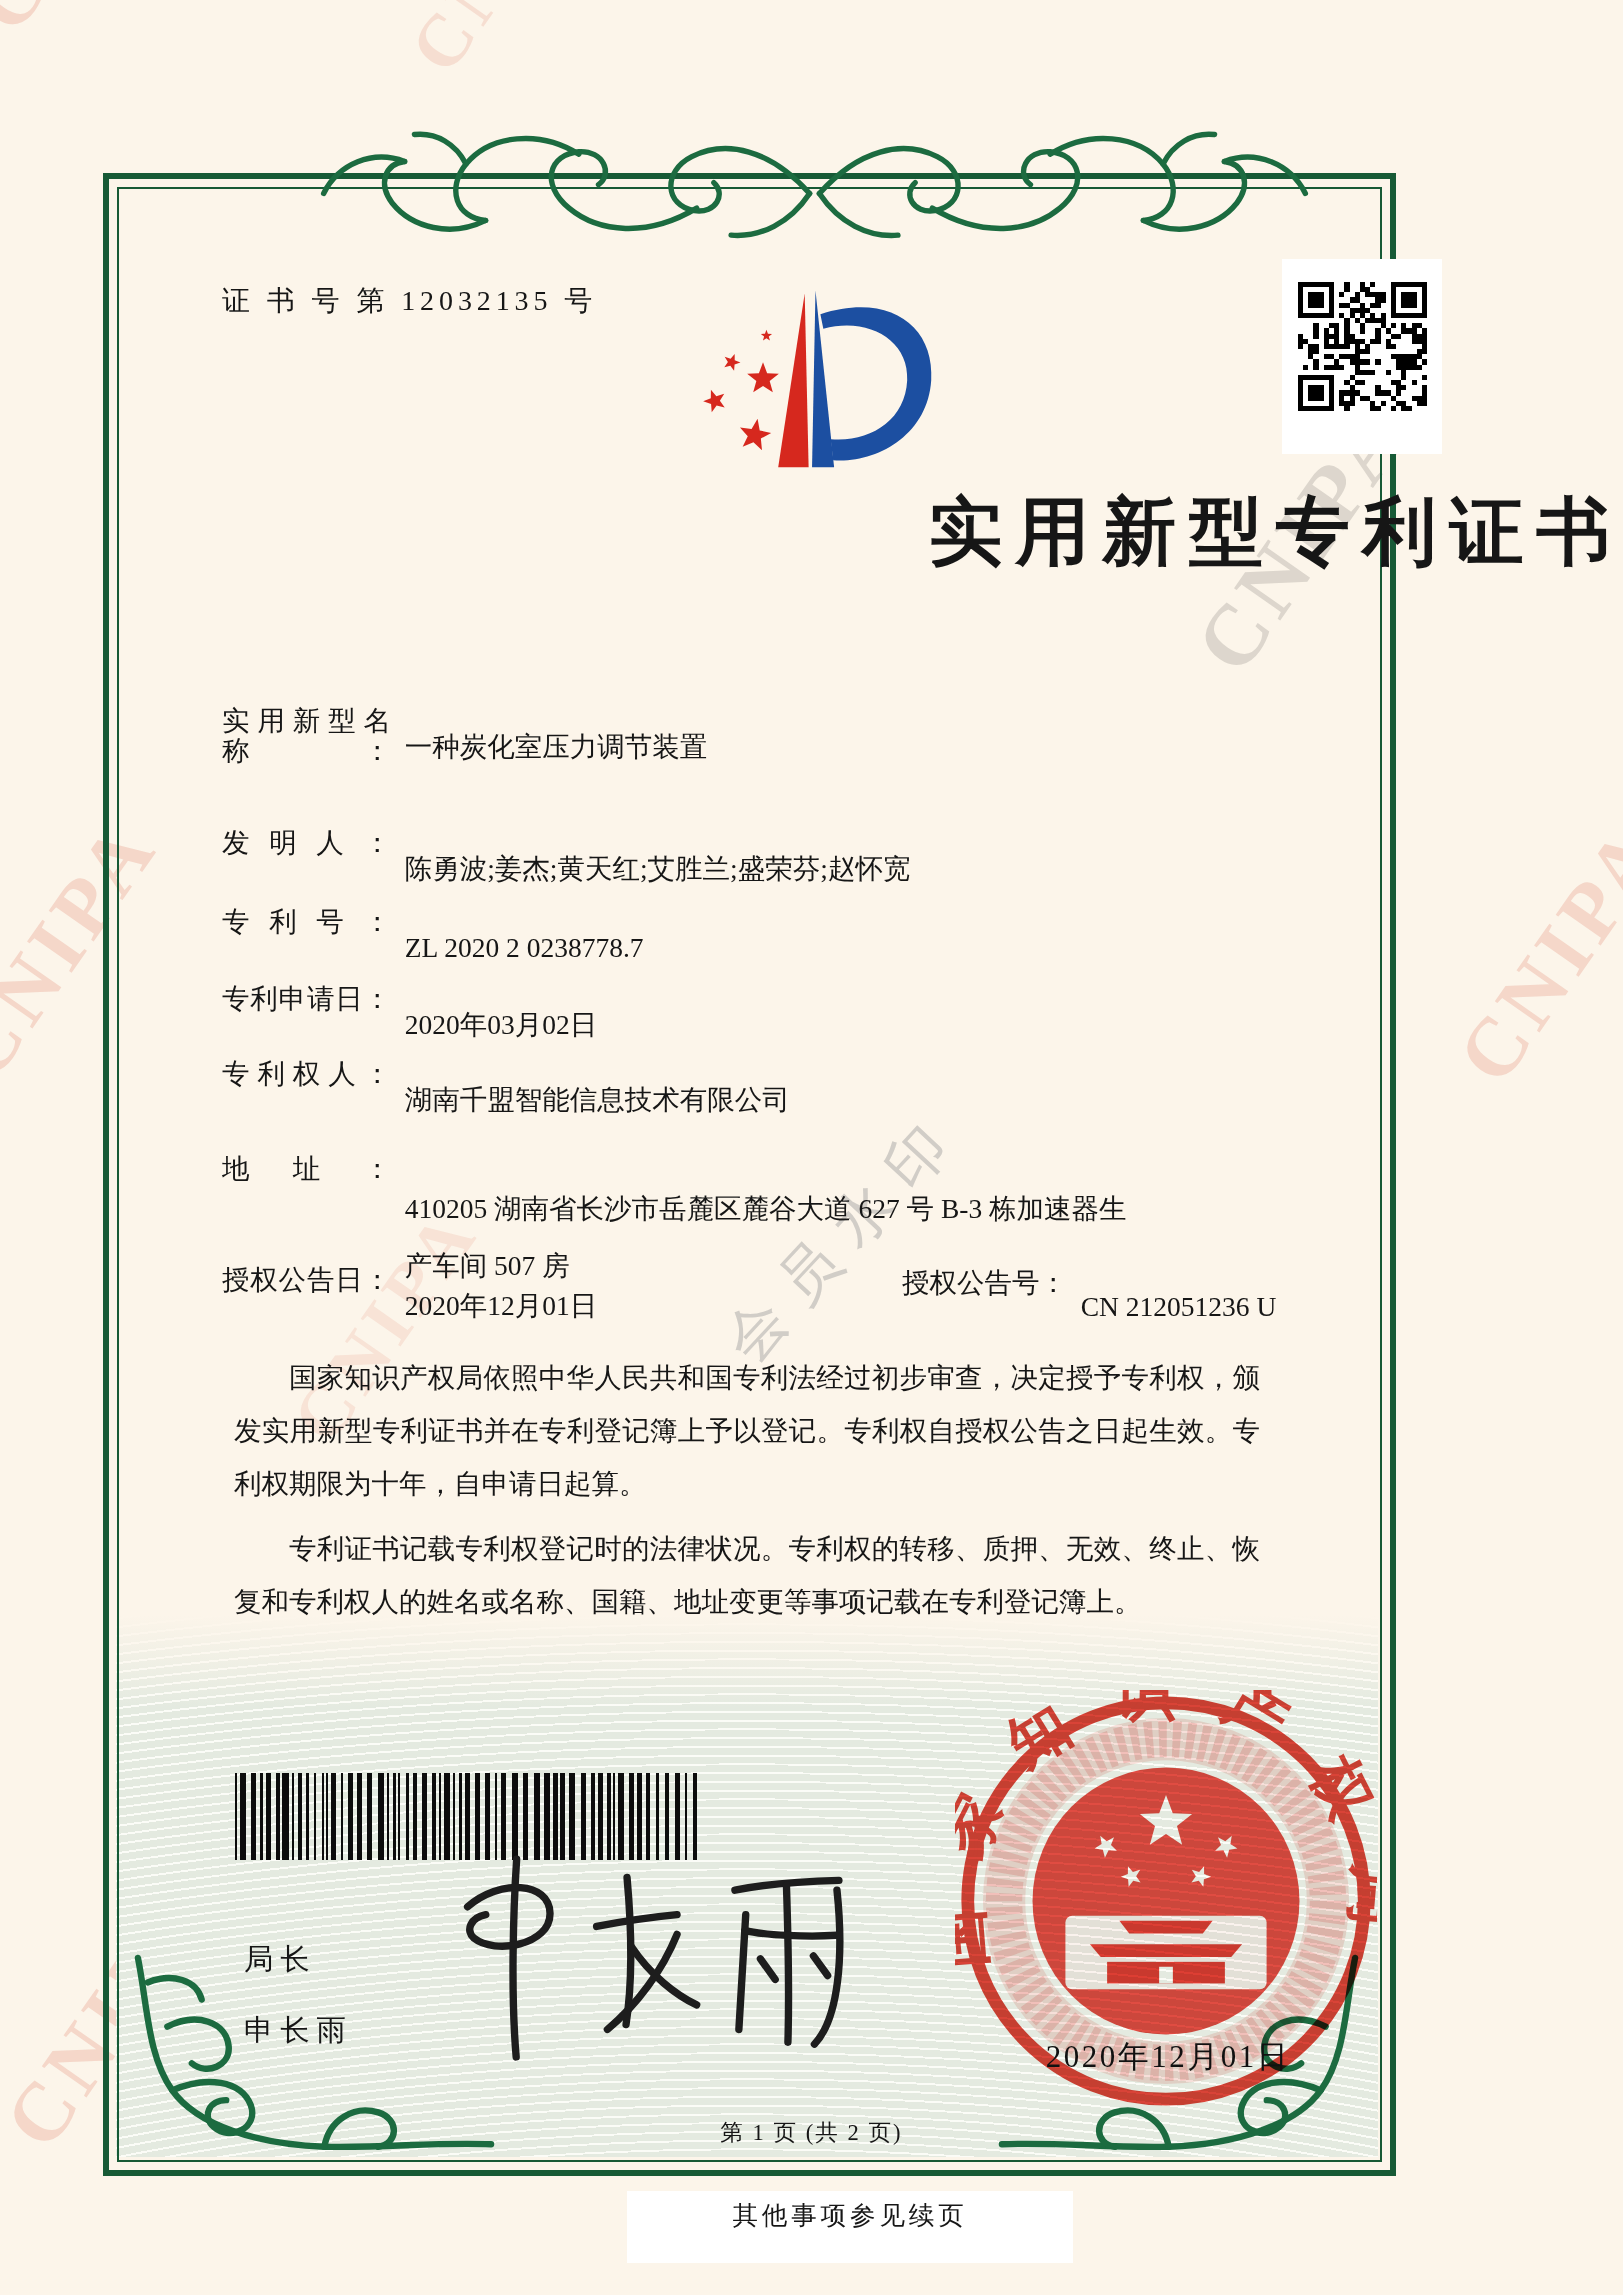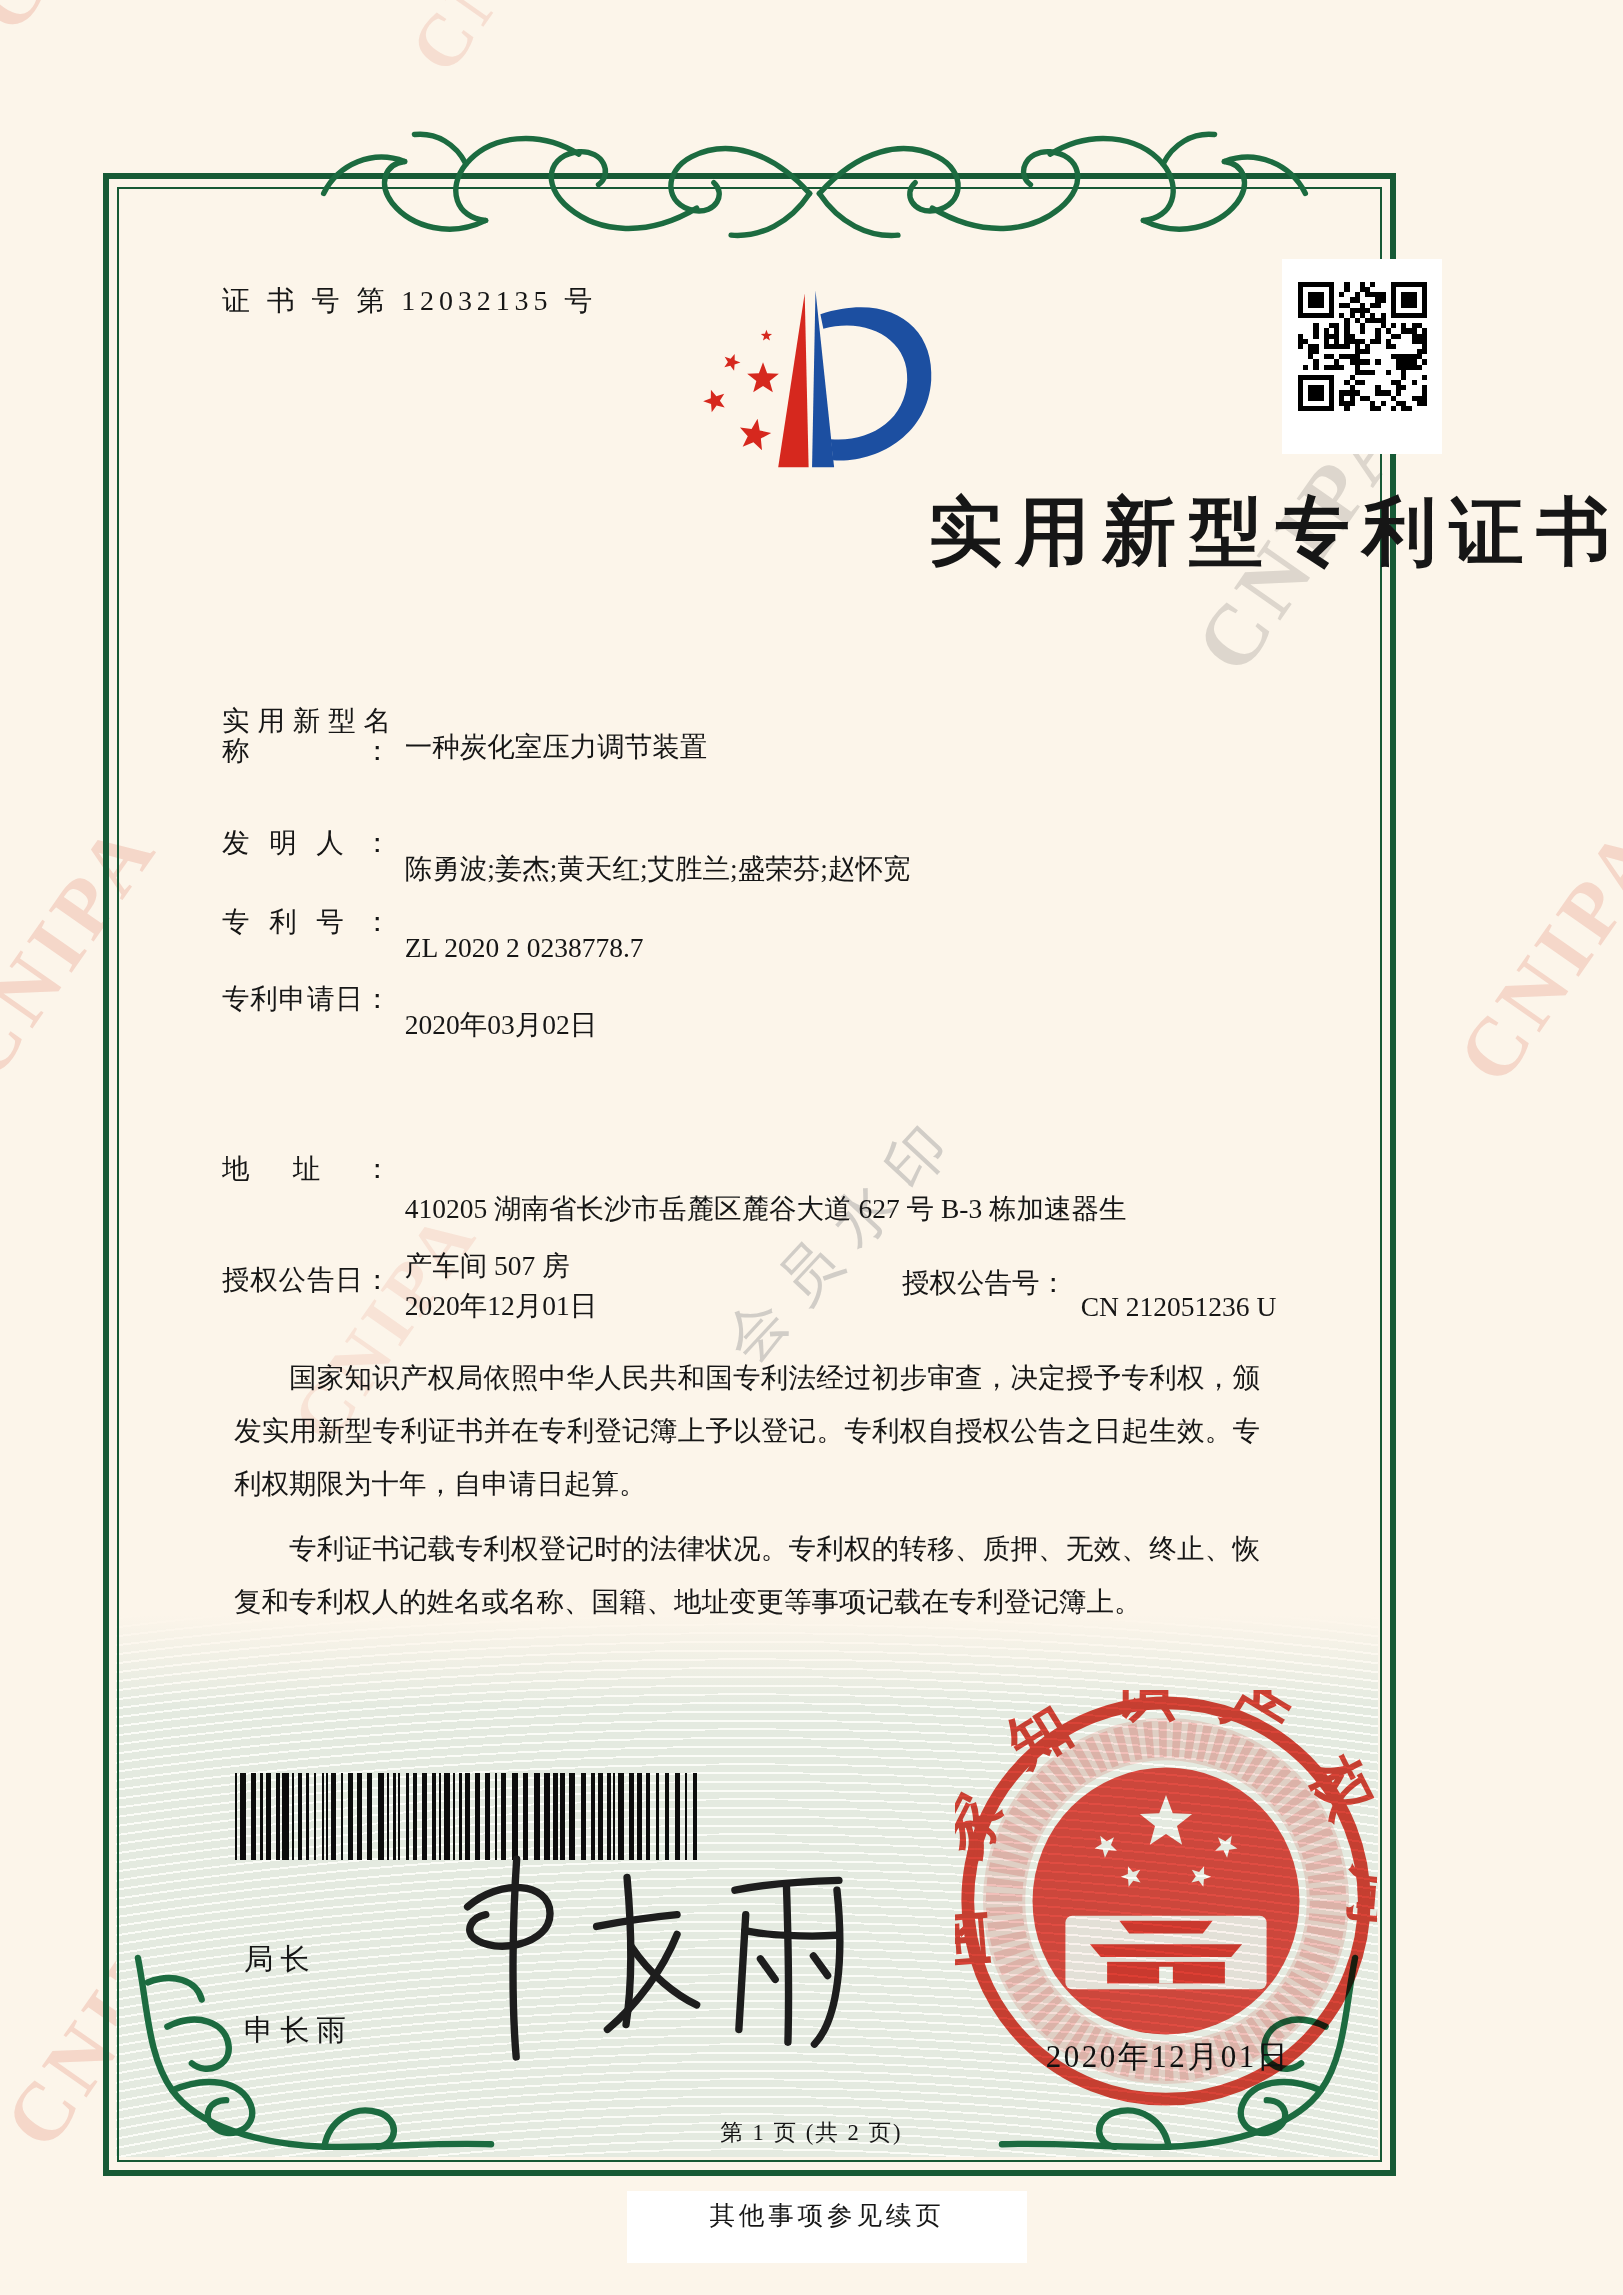--- a/index.html
+++ b/index.html
@@ -56,21 +56,21 @@
            white-space:nowrap;font-size:0;}
   .barcode span{display:inline-block;height:100%;background:#0c0c0c;}
   .signer{position:absolute;left:244px;font-size:29.4px;z-index:4;
           font-family:"Liberation Sans","DejaVu Sans",sans-serif;font-weight:500;letter-spacing:6.9px;}
   .signature{position:absolute;left:421px;top:1832px;z-index:5;}
   .seal{position:absolute;left:955px;top:1690px;z-index:5;opacity:.88;mix-blend-mode:multiply;}
   .seal-date{position:absolute;left:969px;top:2036px;width:398px;text-align:center;
              font-size:31px;letter-spacing:2.5px;z-index:6;color:#111;}
   .page-footer{position:absolute;left:0;right:0;top:2110px;text-align:center;font-size:22.6px;
                letter-spacing:2px;z-index:4;margin-top:7px;}
-  .note-strip{position:absolute;left:627px;top:2191px;width:400px;height:72px;background:#ffffff;
+  .note-strip{position:absolute;left:627px;top:2191px;width:446px;height:72px;background:#ffffff;
               z-index:3;text-align:center;}
   .note-strip div{margin-top:6.9px;font-size:25.5px;letter-spacing:3.9px;}
 </style>
 </head>
 <body>
 
 <div class="page">
 
   <div class="wm pink" style="left:-44px;top:-4.9px;font-size:81px;">CNIPA</div>
   <div class="wm pink" style="left:393px;top:39px;font-size:74px;opacity:.75;">CNIPA</div>
@@ -357,20 +357,24 @@
     <span class="val">陈勇波;姜杰;黄天红;艾胜兰;盛荣芬;赵怀宽</span>
   </div>
   <div class="row" style="top:907px;">
     <span class="lbl">专利号：</span>
     <span class="val">ZL 2020 2 0238778.7</span>
   </div>
   <div class="row" style="top:984px;">
     <span class="lbl">专利申请日：</span>
     <span class="val">2020年03月02日</span>
   </div>
+  <div class="row" style="top:1059px;">
+    <span class="lbl">专利权人：</span>
+    <span class="val">湖南千盟智能信息技术有限公司</span>
+  </div>
   <div class="row" style="top:1154px;">
     <span class="lbl">地址：</span>
     <span class="val addr">410205 湖南省长沙市岳麓区麓谷大道 627 号 B-3 栋加速器生产车间 507 房</span>
   </div>
   <div class="row" style="top:1265px;">
     <span class="lbl">授权公告日：</span>
     <span class="val">2020年12月01日</span>
   </div>
   <div class="grant2" style="top:1265px;">
     <span class="lbl">授权公告号：</span>

